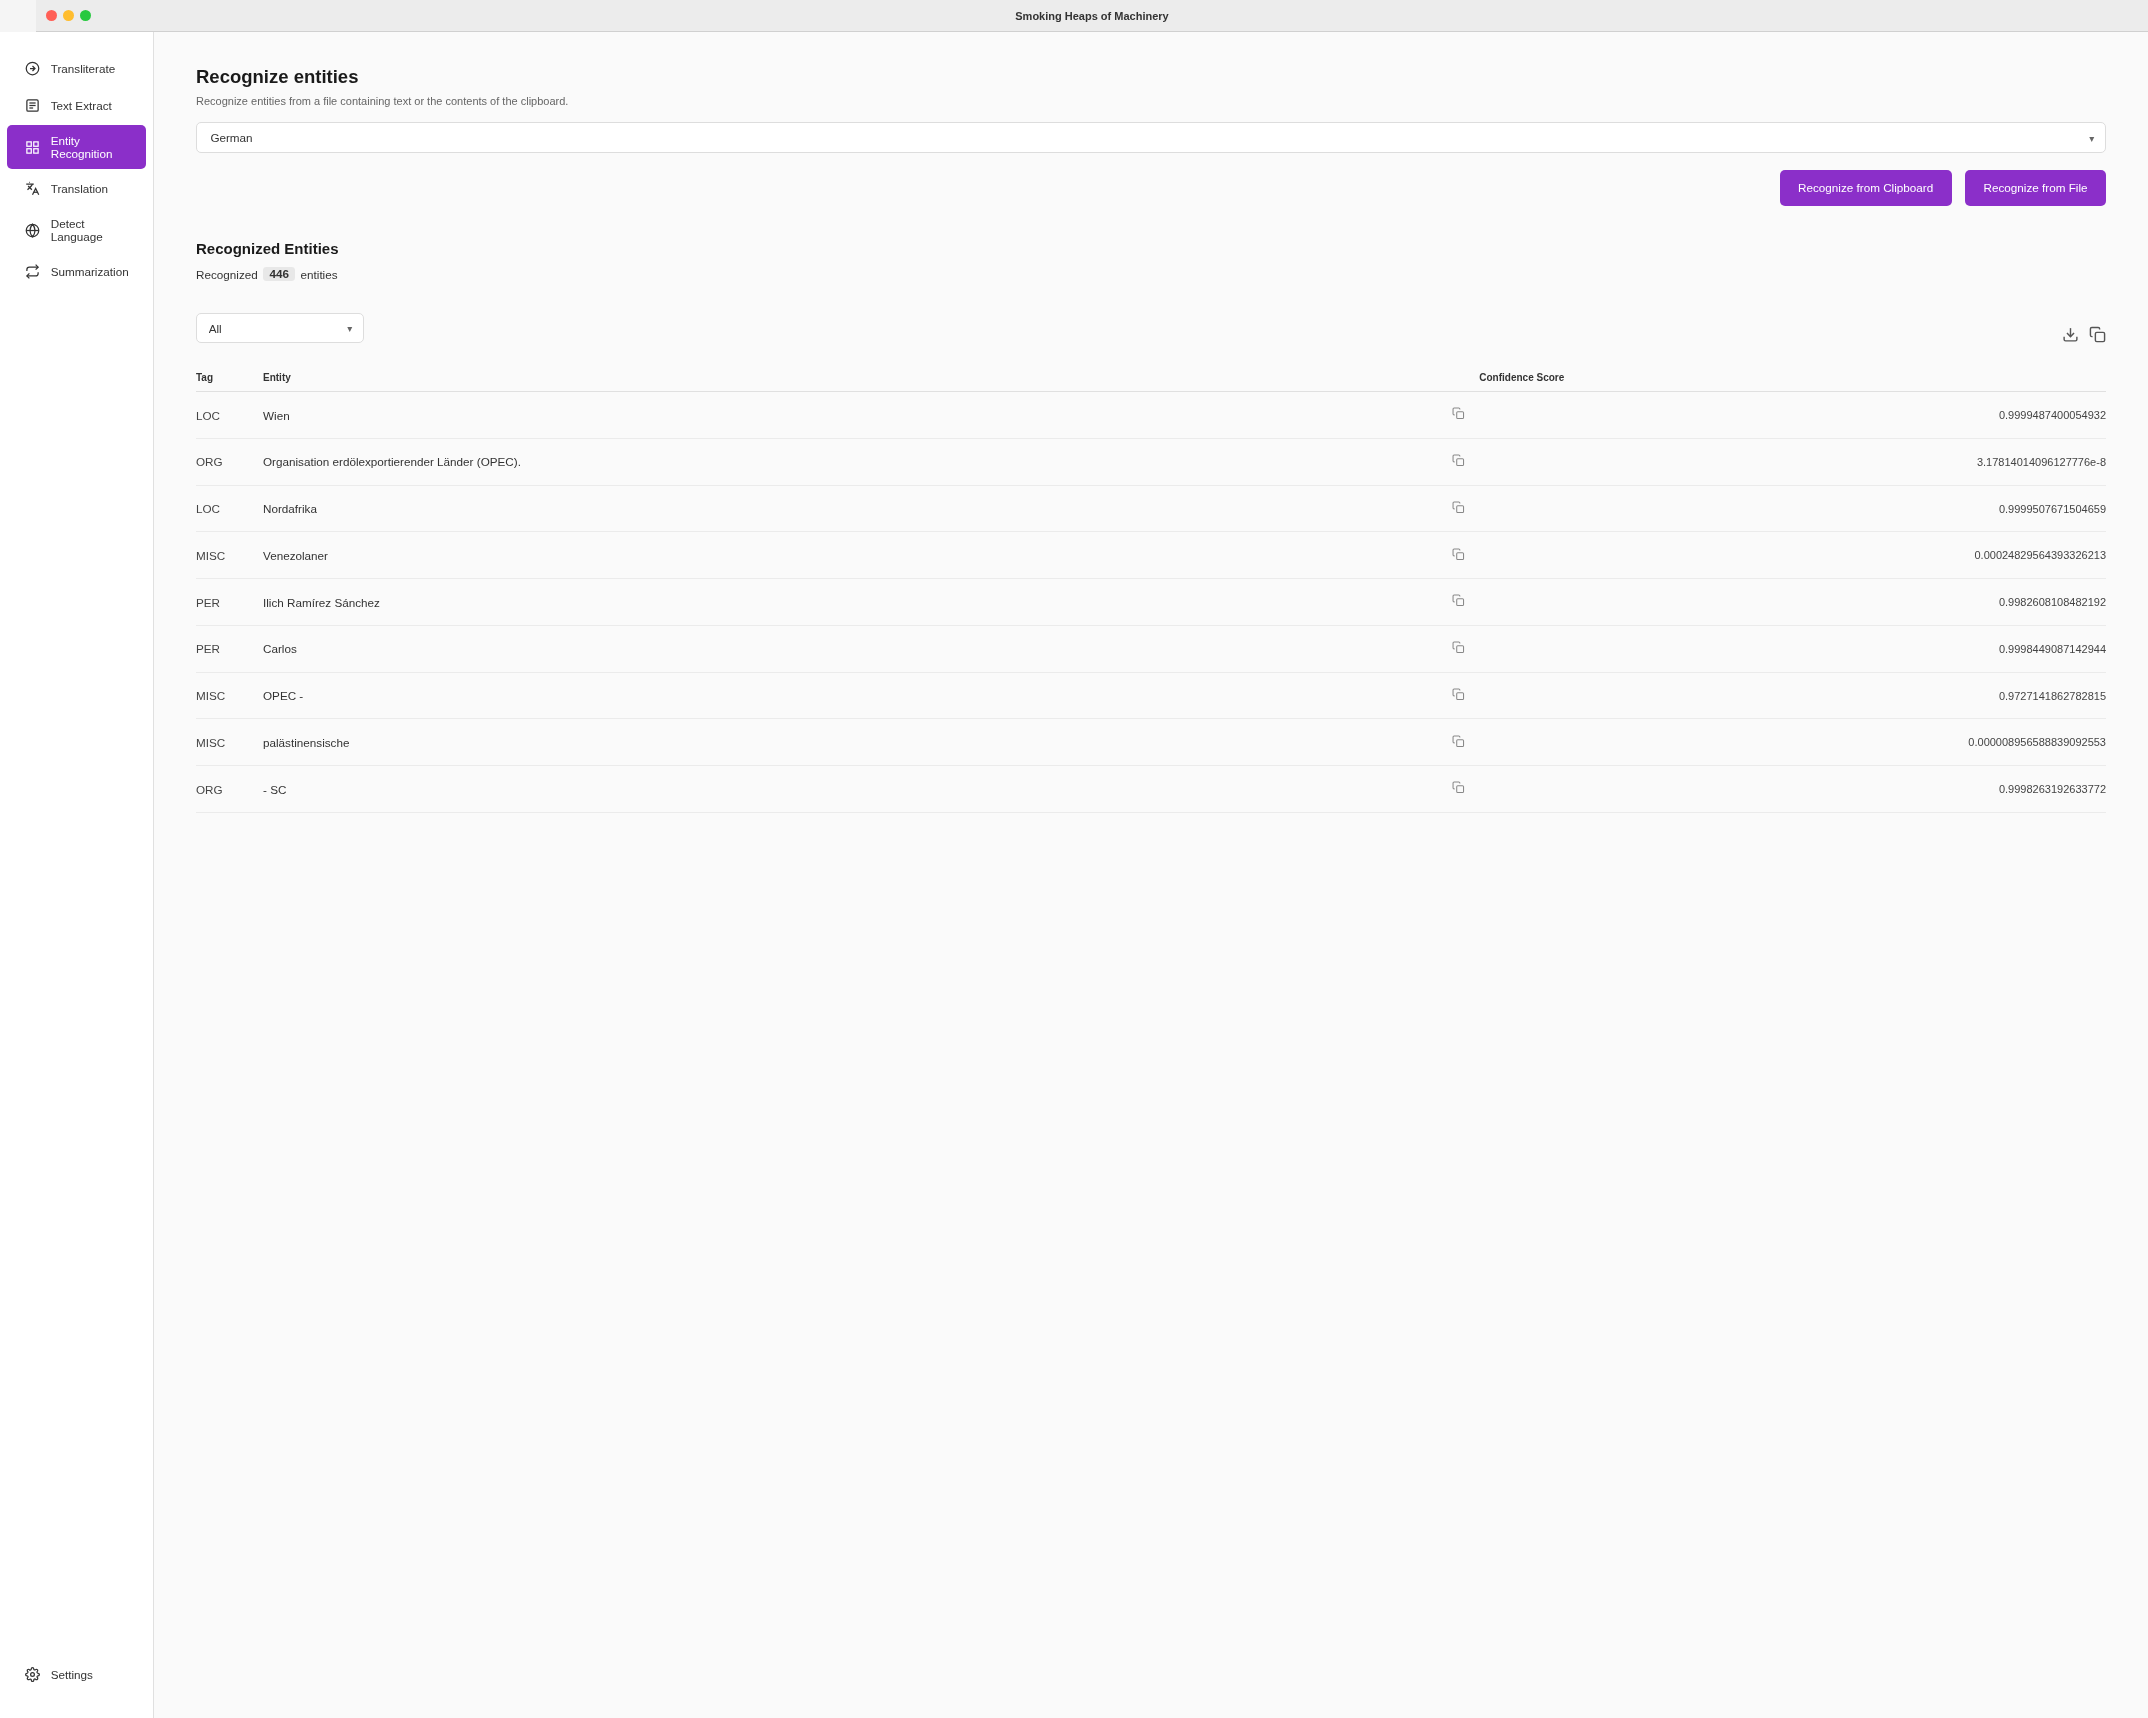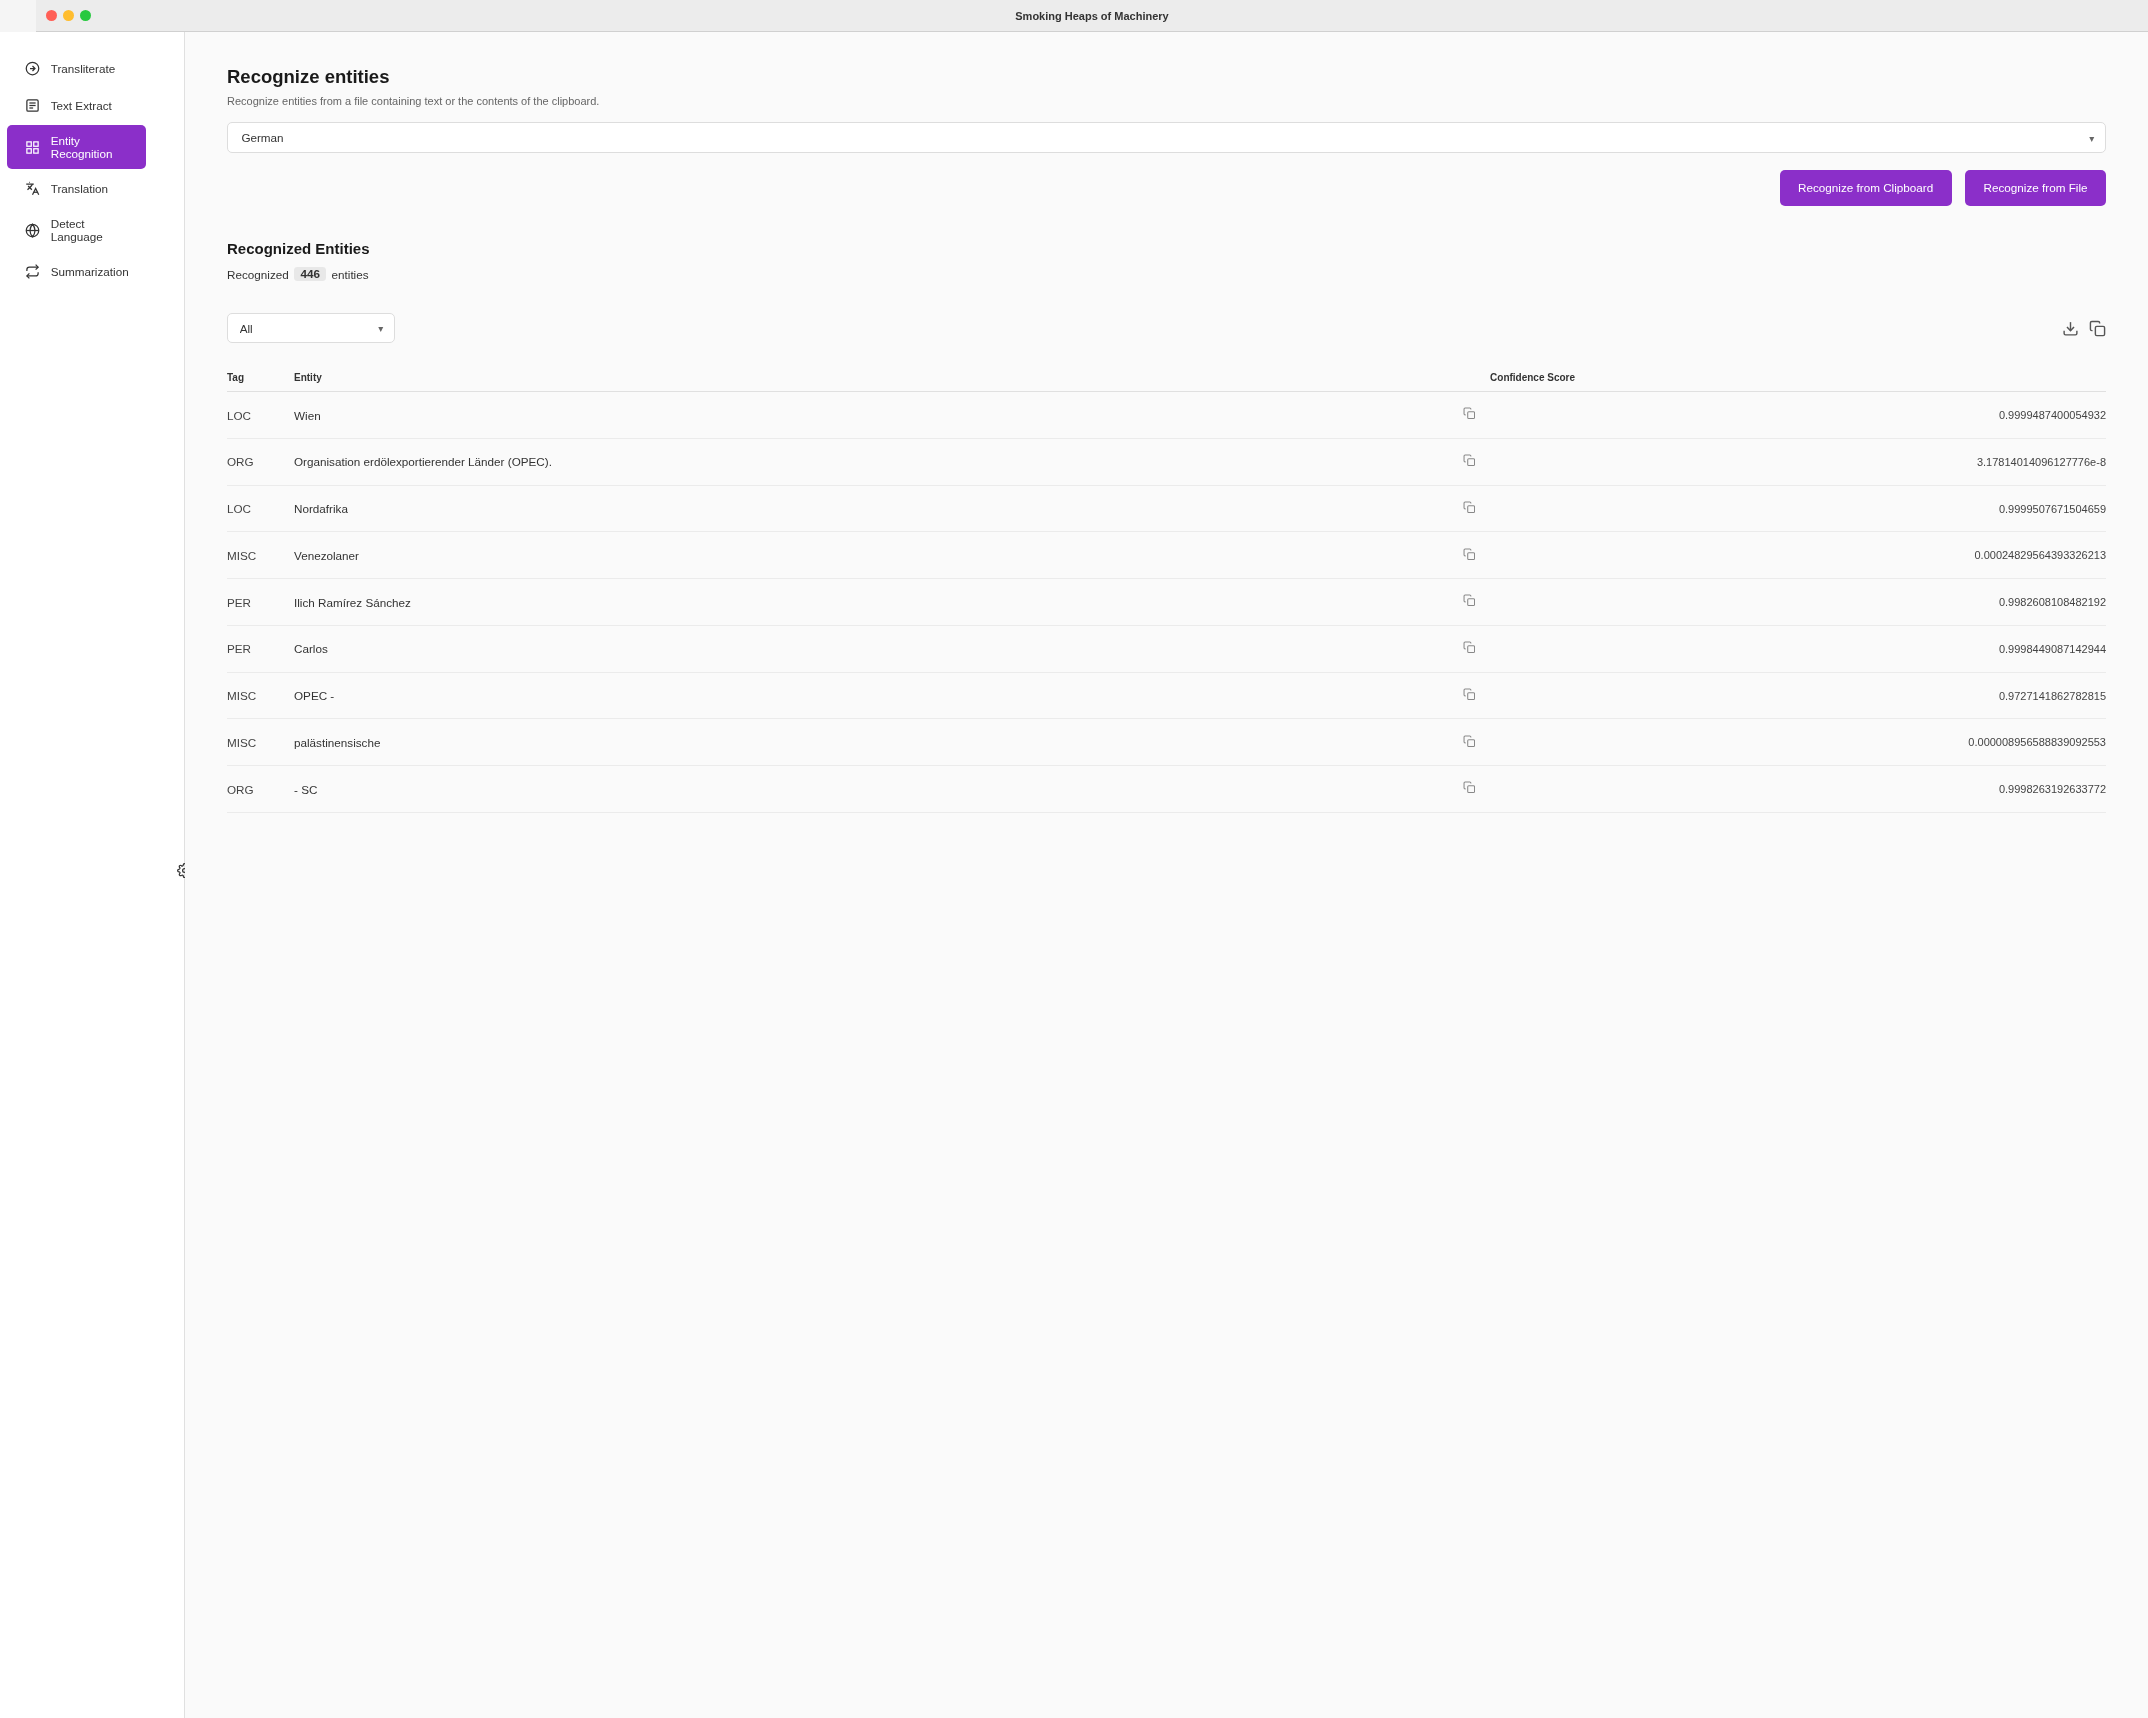--- a/index.html
+++ b/index.html
@@ -49,24 +49,25 @@
 
     
     .app-layout {
       display: flex;
       flex: 1;
       overflow: hidden;
     }
 
     
     .sidebar {
-      width: 185px;
+      width: 154px;
       background: #fff;
       border-right: 0.8px solid #e0e0e0;
       display: flex;
+      flex-direction: column;
       padding: 17px 0;
       flex-shrink: 0;
     }
     .sidebar-item {
       display: flex;
       align-items: center;
       gap: 10px;
       padding: 9.2px 17px;
       cursor: pointer;
       border-radius: 5px;
@@ -182,21 +183,21 @@
       border-radius: 3.4px;
       padding: 0.8px 5.9px;
       font-weight: 600;
       font-size: 11.7px;
       margin: 0 2.5px;
     }
 
     
     .filter-row {
       display: flex;
-      align-items: center;
+      align-items: flex-end;
       justify-content: space-between;
       margin-bottom: 20px;
     }
     .filter-dropdown-wrapper {
       position: relative;
       width: 168px;
     }
     .filter-dropdown {
       width: 100%;
       padding: 7.6px 30px 7.6px 11.7px;

